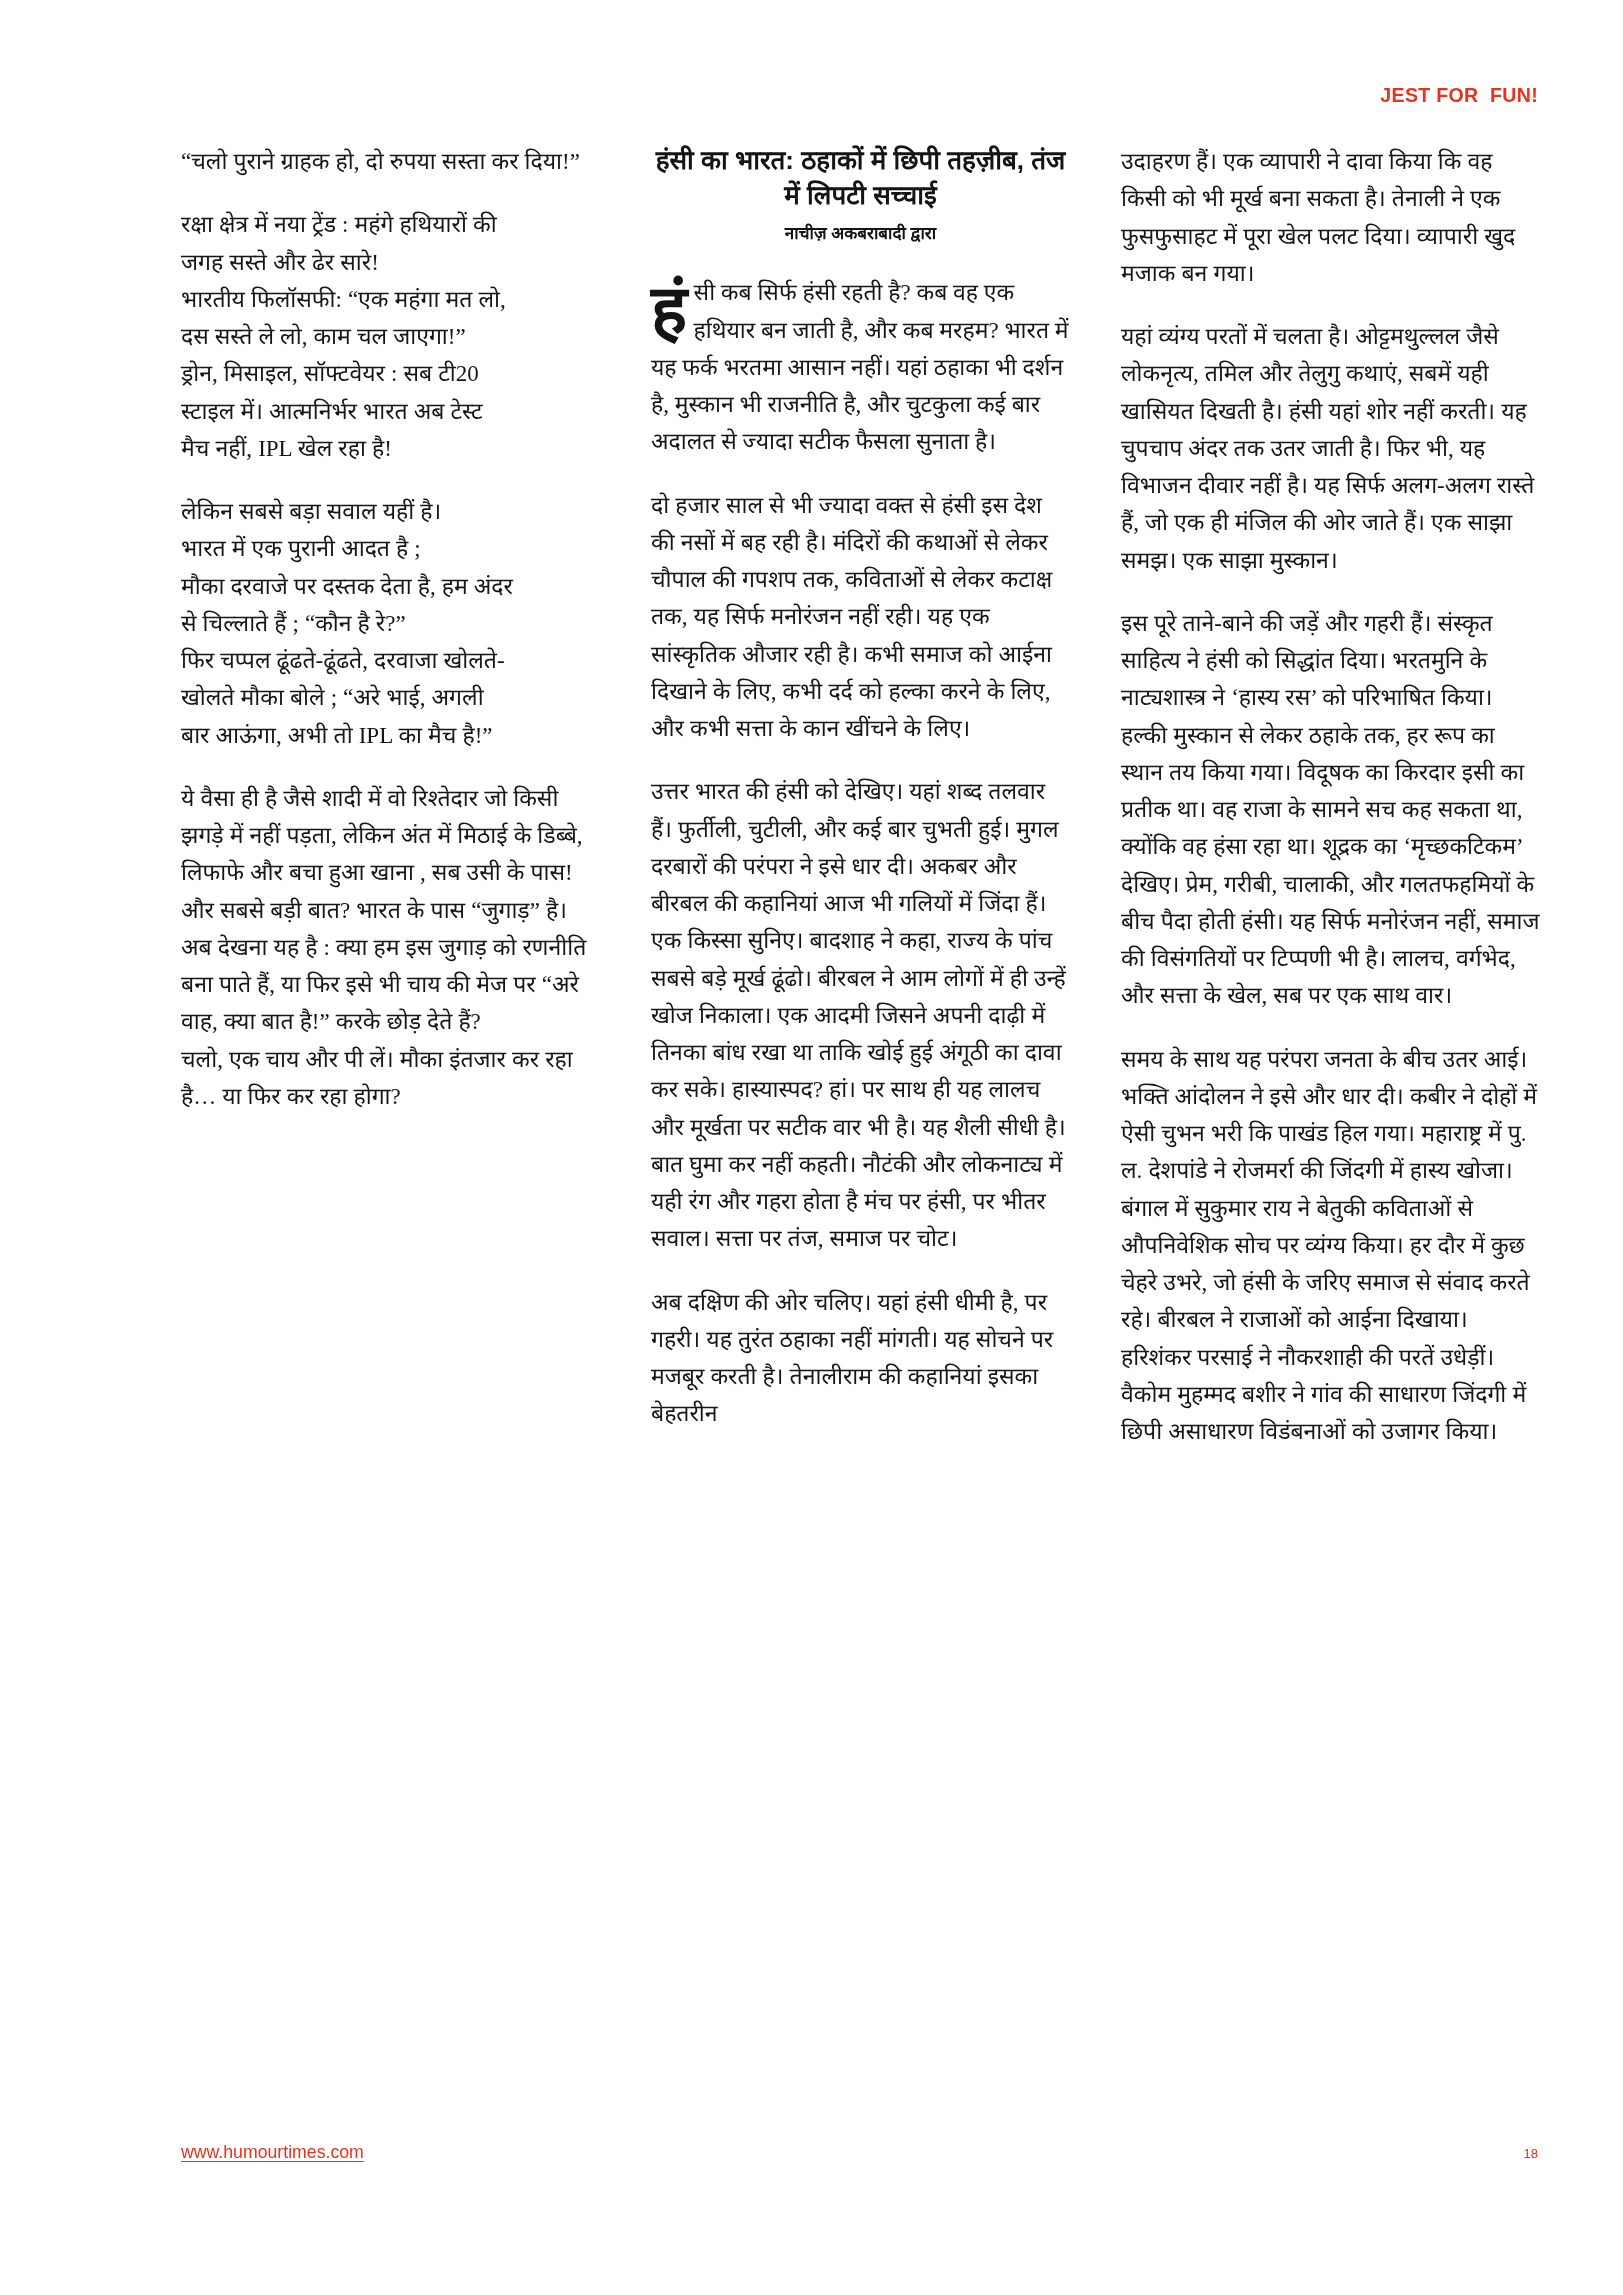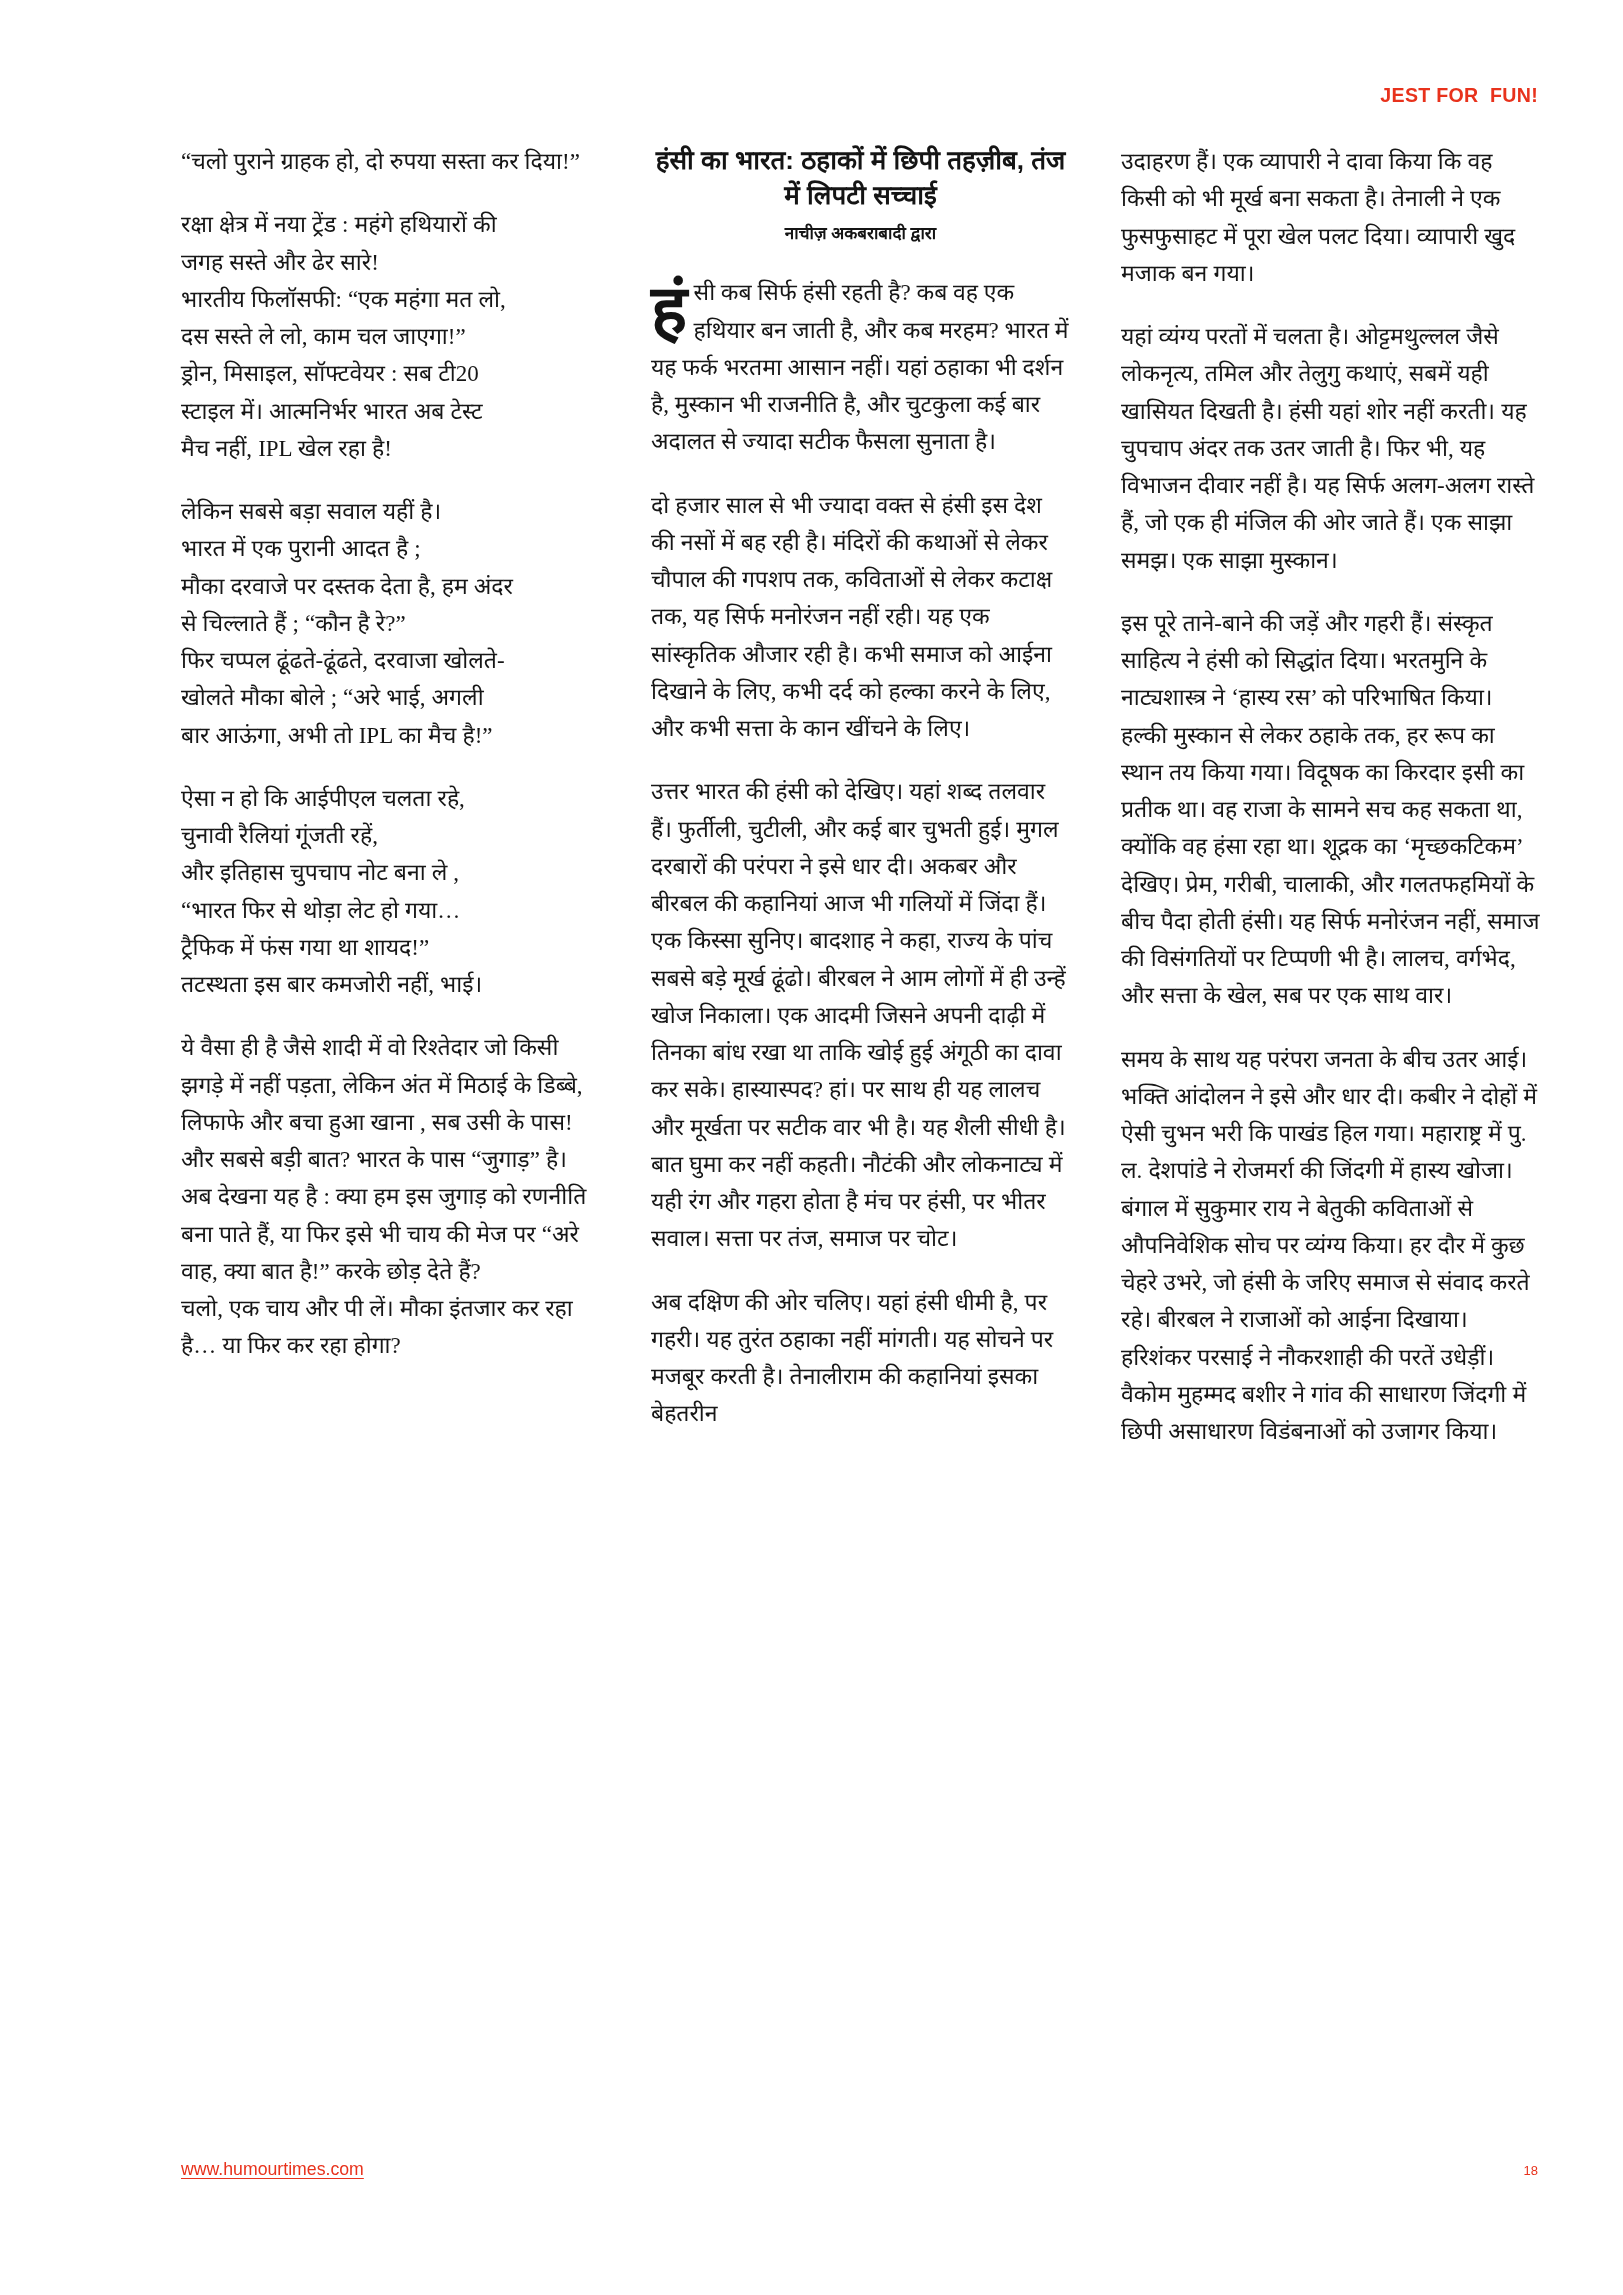--- a/index.html
+++ b/index.html
@@ -99,21 +99,21 @@
     padding: 3.9px 6.5px 0 0;
     margin-top: 1.3px;
     color: #141414;
   }
 
   
   .footer {
     position: absolute;
     left: 147px;
     right: 119px;
-    bottom: 115px;
+    bottom: 132px;
     display: flex;
     align-items: baseline;
     justify-content: space-between;
   }
   .site-link {
     font-family: "Liberation Sans", "DejaVu Sans", sans-serif;
     font-size: 17.7px;
     color: #e8321c;
     text-decoration: underline;
     text-underline-offset: 2.6px;
@@ -142,26 +142,20 @@
 ड्रोन, मिसाइल, सॉफ्टवेयर : सब टी20
 स्टाइल में। आत्मनिर्भर भारत अब टेस्ट
 मैच नहीं, IPL खेल रहा है!</p>
       <p class="body verse">लेकिन सबसे बड़ा सवाल यहीं है।
 भारत में एक पुरानी आदत है ;
 मौका दरवाजे पर दस्तक देता है, हम अंदर
 से चिल्लाते हैं ;  “कौन है रे?”
 फिर चप्पल ढूंढते-ढूंढते, दरवाजा खोलते-
 खोलते मौका बोले ; “अरे भाई, अगली
 बार आऊंगा, अभी तो IPL का मैच है!”</p>
-      <p class="body verse">ऐसा न हो कि आईपीएल चलता रहे,
-चुनावी रैलियां गूंजती रहें,
-और इतिहास चुपचाप नोट बना ले ,
-“भारत फिर से थोड़ा लेट हो गया…
-ट्रैफिक में फंस गया था शायद!”
-तटस्थता इस बार कमजोरी नहीं, भाई।</p>
       <p class="body verse">ये वैसा ही है जैसे शादी में वो रिश्तेदार जो किसी झगड़े में नहीं पड़ता, लेकिन अंत में मिठाई के डिब्बे, लिफाफे और बचा हुआ खाना , सब उसी के पास! और सबसे बड़ी बात? भारत के पास “जुगाड़” है। अब देखना यह है : क्या हम इस जुगाड़ को रणनीति बना पाते हैं, या फिर इसे भी चाय की मेज पर “अरे वाह, क्या बात है!” करके छोड़ देते हैं?
 चलो, एक चाय और पी लें। मौका इंतजार कर रहा है… या फिर कर रहा होगा?</p>
     </div>
 
     <div class="col col-mid">
       <h1 class="headline">हंसी का भारत: ठहाकों में छिपी तहज़ीब, तंज में लिपटी सच्चाई</h1>
       <div class="byline">नाचीज़ अकबराबादी द्वारा</div>
 
       <div class="dropcap-para">
         <span class="dropcap">हं</span><span>सी कब सिर्फ हंसी रहती है? कब वह एक हथियार बन जाती है, और कब मरहम? भारत में यह फर्क भरतमा आसान नहीं। यहां ठहाका भी दर्शन है, मुस्कान भी राजनीति है, और चुटकुला कई बार अदालत से ज्यादा सटीक फैसला सुनाता है।</span>

